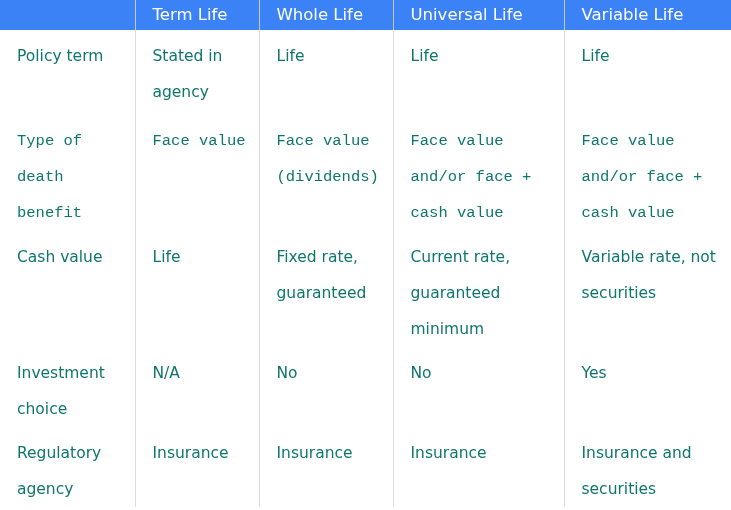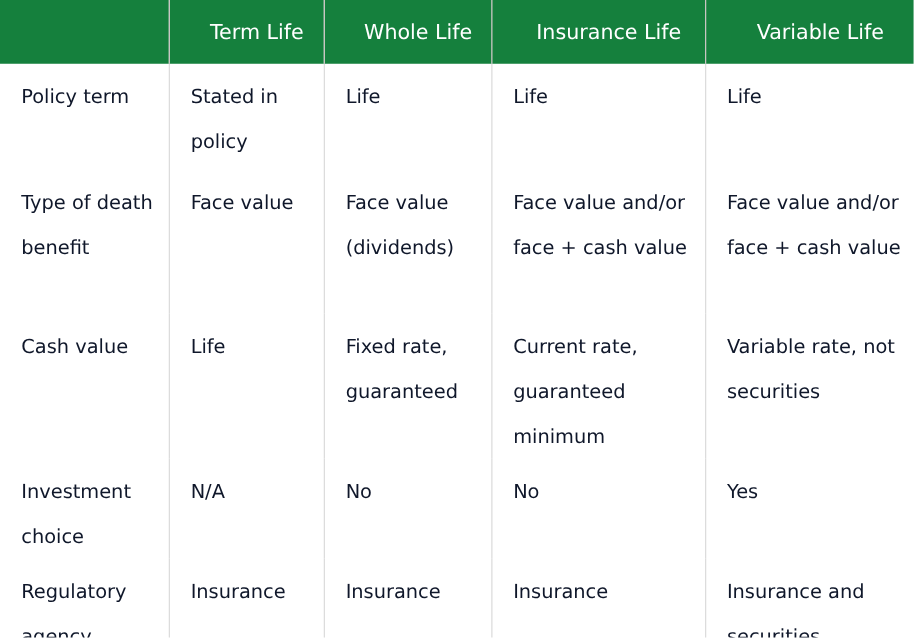--- a/index.html
+++ b/index.html
@@ -22,57 +22,57 @@
   }
 
   
   col.c0 { width: 135px; }
   col.c1 { width: 124px; }
   col.c2 { width: 134px; }
   col.c3 { width: 171px; }
   col.c4 { width: 167px; }
 
   thead th {
-    background: #15803d;
+    background: #3b82f6;
     color: #ffffff;
     font-weight: normal;
     font-size: 16.5px;
     line-height: 20px;
-    text-align: center;
+    text-align: left;
     vertical-align: middle;
-    height: 51px;
+    height: 30px;
     padding: 0 0 0 17px;
     border-right: 1px solid #c9c5c2;
     box-sizing: border-box;
   }
   thead th.corner-cell {
     border-right: 1px solid #c9c5c2;
   }
   thead th.last-col {
     border-right: none;
     margin-left: 48px;
   }
 
   tbody td {
-    color: #0f172a;
+    color: #0f766e;
     font-size: 15.5px;
     line-height: 36px;
     text-align: left;
     vertical-align: top;
     padding: 8px 10px 0 17px;
     border-right: 1px solid #dcdcdc;
     box-sizing: border-box;
     word-wrap: break-word;
   }
   tbody td.last-col {
     border-right: none;
   }
 
   tbody tr.r0 td { height: 85px; }
-  tbody tr.r1 td { height: 115px; }
+  tbody tr.r1 td { height: 115px; font-family: Liberation Mono, monospace; }
   tbody tr.r2 td { height: 113px; }
   tbody tr.r3 td { height: 77px; }
   tbody tr.r4 td { height: 75px; }
 </style>
 </head>
 <body>
 
 <table id="comparison-table">
   <colgroup>
     <col class="c0">
@@ -80,29 +80,29 @@
     <col class="c2">
     <col class="c3">
     <col class="c4">
   </colgroup>
 
   <thead>
     <tr>
       <th class="corner-cell"></th>
       <th>Term Life</th>
       <th>Whole Life</th>
-      <th>Insurance Life</th>
+      <th>Universal Life</th>
       <th class="last-col">Variable Life</th>
     </tr>
   </thead>
 
   <tbody>
     <tr class="r0">
       <td>Policy term</td>
-      <td>Stated in policy</td>
+      <td>Stated in agency</td>
       <td>Life</td>
       <td>Life</td>
       <td class="last-col">Life</td>
     </tr>
 
     <tr class="r1">
       <td>Type of death benefit</td>
       <td>Face value</td>
       <td>Face value (dividends)</td>
       <td>Face value and/or face + cash value</td>

